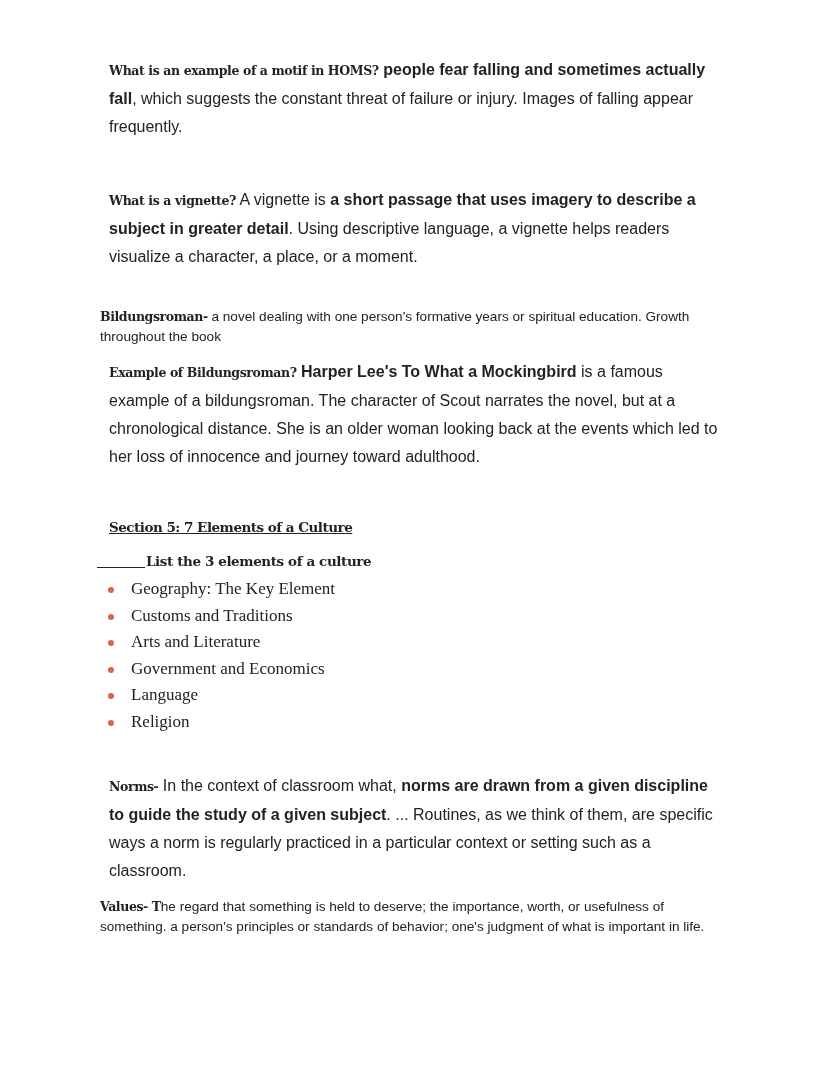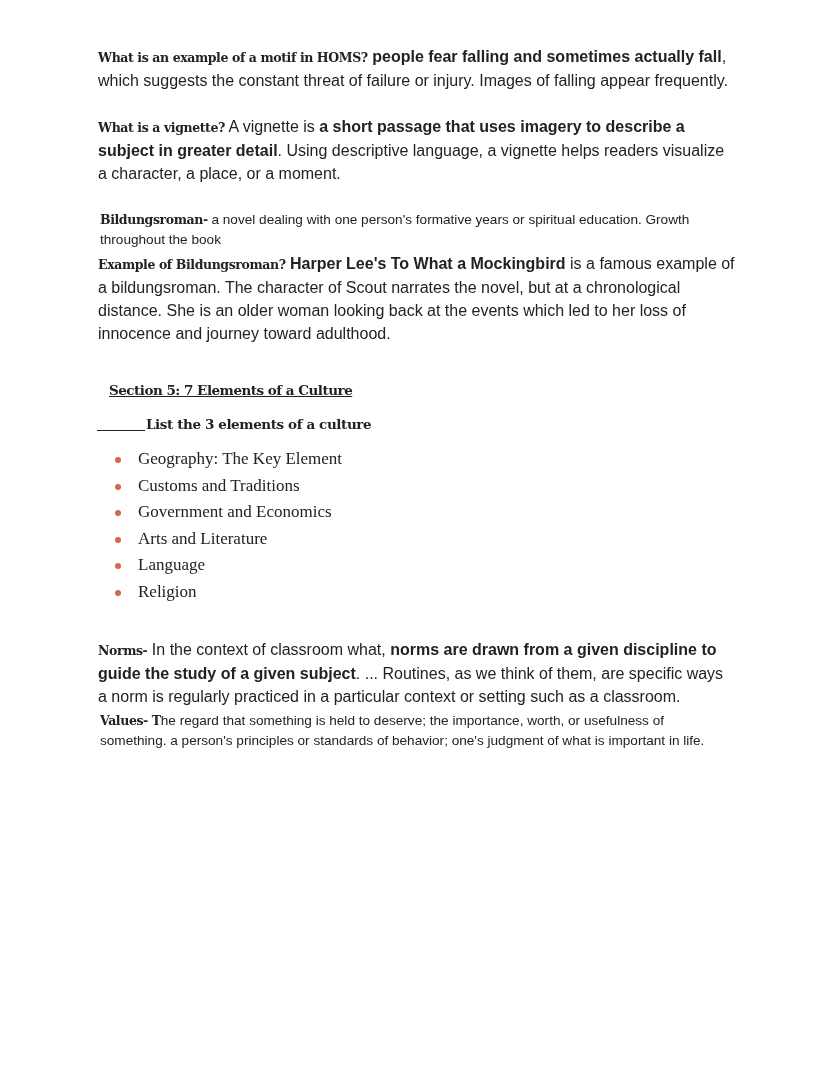--- a/index.html
+++ b/index.html
@@ -1,26 +1,26 @@
 <!DOCTYPE html>
 <html><head>
   <meta charset="utf-8">
   <style>
     html, body { margin: 0; padding: 0; background: #ffffff; }
     body { width: 828px; height: 1071px; position: relative; overflow: hidden; color: #222222; }
     .page { position: absolute; left: 97px; top: 44px; width: 640px; }
     .lbl { font-family: "DejaVu Serif", serif; font-weight: bold; font-size: 12.5px; letter-spacing: -0.4px; }
-    .p16 { font-family: "Liberation Sans", sans-serif; font-size: 16px; line-height: 23px; margin: 1px; }
+    .p16 { font-family: "Liberation Sans", sans-serif; font-size: 16px; line-height: 28px; margin: 12px; }
     .p14 { font-family: "Liberation Sans", sans-serif; font-size: 13.6px; line-height: 19.5px; margin: 3px; }
     b { font-weight: bold; }
     .gap { height: 21px; }
     .section-title { font-family: "DejaVu Serif", serif; font-weight: bold; font-size: 13.5px; letter-spacing: -0.5px; text-decoration: underline; margin: 12px; line-height: 22px; }
     .list-instr { font-family: "DejaVu Serif", serif; font-weight: bold; font-size: 13.5px; letter-spacing: -0.4px; margin: 0; line-height: 22px; }
     .blank { display: inline-block; width: 48px; border-bottom: 1.5px solid #222; vertical-align: -2px; margin-right: 1px; }
-    ul.culture { list-style: none; margin: 11px; padding: 0; }
+    ul.culture { list-style: none; margin: 4px; padding: 0; }
     ul.culture li { position: relative; padding-left: 30px; font-family: "Liberation Serif", serif; font-size: 17px; line-height: 26.5px; }
     ul.culture li .dot { position: absolute; left: 7px; top: 11px; width: 6px; height: 6px; border-radius: 50%; background: #d4674f; }
   </style>
 </head>
 <body>
 
 <div class="page">
 
   <p class="p16">
     <span class="lbl">What is an example of a motif in HOMS?</span>
@@ -44,22 +44,22 @@
 
   <div class="gap"></div>
 
   <p class="section-title">Section 5: 7 Elements of a Culture</p>
   <p class="list-instr">
     <span class="blank"></span><span>List the 3 elements of a culture</span>
   </p>
   <ul class="culture">
     <li><span class="dot" style="background: rgb(212, 103, 79);"></span><span>Geography: The Key Element</span></li>
     <li><span class="dot" style="background: rgb(212, 103, 79);"></span><span>Customs and Traditions</span></li>
+    <li><span class="dot" style="background: rgb(212, 103, 79);"></span><span>Arts and Literature</span></li>
     <li><span class="dot" style="background: rgb(212, 103, 79);"></span><span>Government and Economics</span></li>
-    <li><span class="dot" style="background: rgb(212, 103, 79);"></span><span>Arts and Literature</span></li>
     <li><span class="dot" style="background: rgb(212, 103, 79);"></span><span>Language</span></li>
     <li><span class="dot" style="background: rgb(212, 103, 79);"></span><span>Religion</span></li>
   </ul>
 
   <div class="gap"></div>
 
   <p class="p16">
     <span class="lbl">Norms-</span><span> In the context of classroom what, </span><b>norms are drawn from a given discipline to guide the study of a given subject</b><span>. ... Routines, as we think of them, are specific ways a norm is regularly practiced in a particular context or setting such as a classroom.</span>
   </p>
   <p class="p14">

